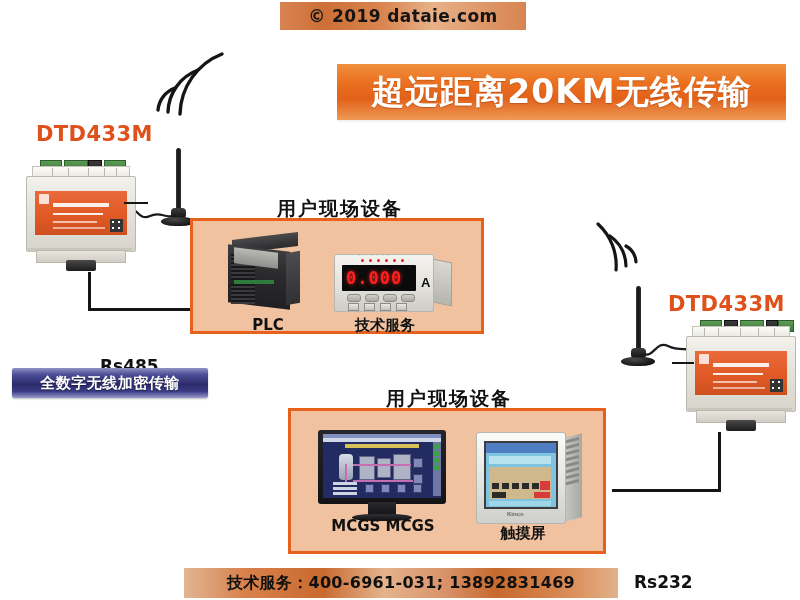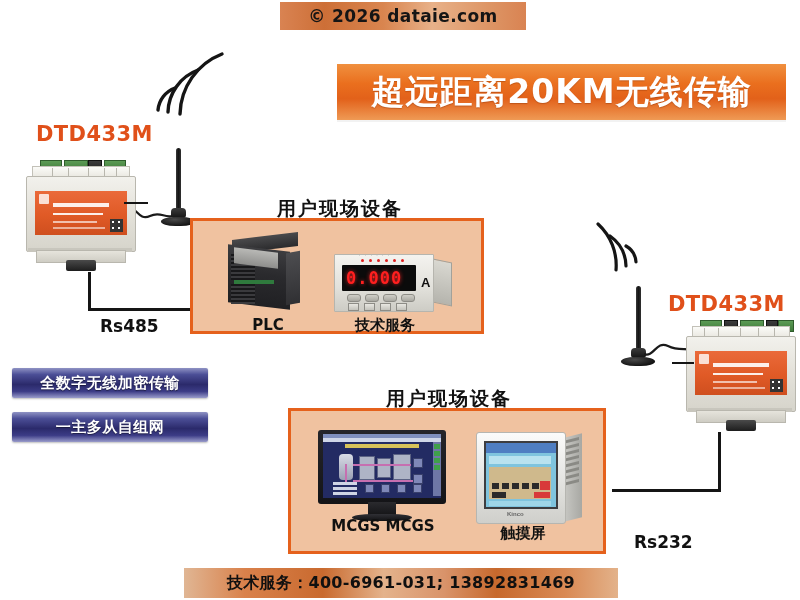--- a/index.html
+++ b/index.html
@@ -66,21 +66,21 @@
   
   .field-box{
     border:3px solid #e5611c;background:#f0c2a0;
   }
   #field-box-1{left:190px;top:218px;width:288px;height:110px;}
   #field-box-2{left:288px;top:408px;width:312px;height:140px;}
 
   
   .iface-label{
     font-size:17px;font-weight:bold;color:#111;
-    font-family:"DejaVu Sans",sans-serif;white-space:nowrap;
+    font-family:"DejaVu Sans",sans-serif;white-space:nowrap;margin-top:40px;
   }
   #rs485-label{left:100px;top:316px;}
   #rs232-label{left:634px;top:532px;}
 
   
   #feature-list{left:12px;top:368px;width:200px;}
   .feature-badge{
     width:196px;height:30px;margin-bottom:14px;
     background:linear-gradient(180deg,#8f93c4 0%,#4b4e96 22%,#2b2a6b 55%,#3c3c86 78%,#9a9ccb 100%);
     border-radius:2px;
@@ -233,21 +233,21 @@
   .dev-caption{
     position:absolute;font-size:15px;font-weight:bold;color:#111;
     font-family:"DejaVu Sans",sans-serif;white-space:nowrap;text-align:center;
   }
   .dev-caption.two-line{line-height:1.15;}
 </style>
 </head>
 <body>
 
 <div class="abs" id="copyright-banner">
-  <span class="txt">© 2026 dataie.com</span>
+  <span class="txt">© 2019 dataie.com</span>
 </div>
 
 <div class="abs" id="title-banner">
   <span class="txt">超远距离20KM无线传输</span>
 </div>
 
 <svg class="abs arcs" style="left:150px;top:48px;" width="100" height="110">
   <path d="M8 62 A 26 26 0 0 1 25 40" stroke="#151515" stroke-width="3.4" fill="none" stroke-linecap="round"></path>
   <path d="M18 64 A 46 46 0 0 1 48 22" stroke="#151515" stroke-width="3.4" fill="none" stroke-linecap="round"></path>
   <path d="M30 66 A 66 66 0 0 1 72 6" stroke="#151515" stroke-width="3.4" fill="none" stroke-linecap="round"></path>
@@ -468,20 +468,17 @@
     </div>
     <div class="hmi-logo">Kinco</div>
   </div>
 </div>
 <div class="dev-caption" style="left:478px;top:524px;width:90px;">触摸屏</div>
 
 <div class="abs" id="feature-list">
   <div class="feature-badge">
     <span class="txt">全数字无线加密传输</span>
   </div>
-  <div class="feature-badge">
-    <span class="txt">一主多从自组网</span>
-  </div>
 </div>
 
 <div class="abs" id="contact-bar">
   <span class="txt">技术服务：400-6961-031; 13892831469</span>
 </div>
 
 </body></html>

